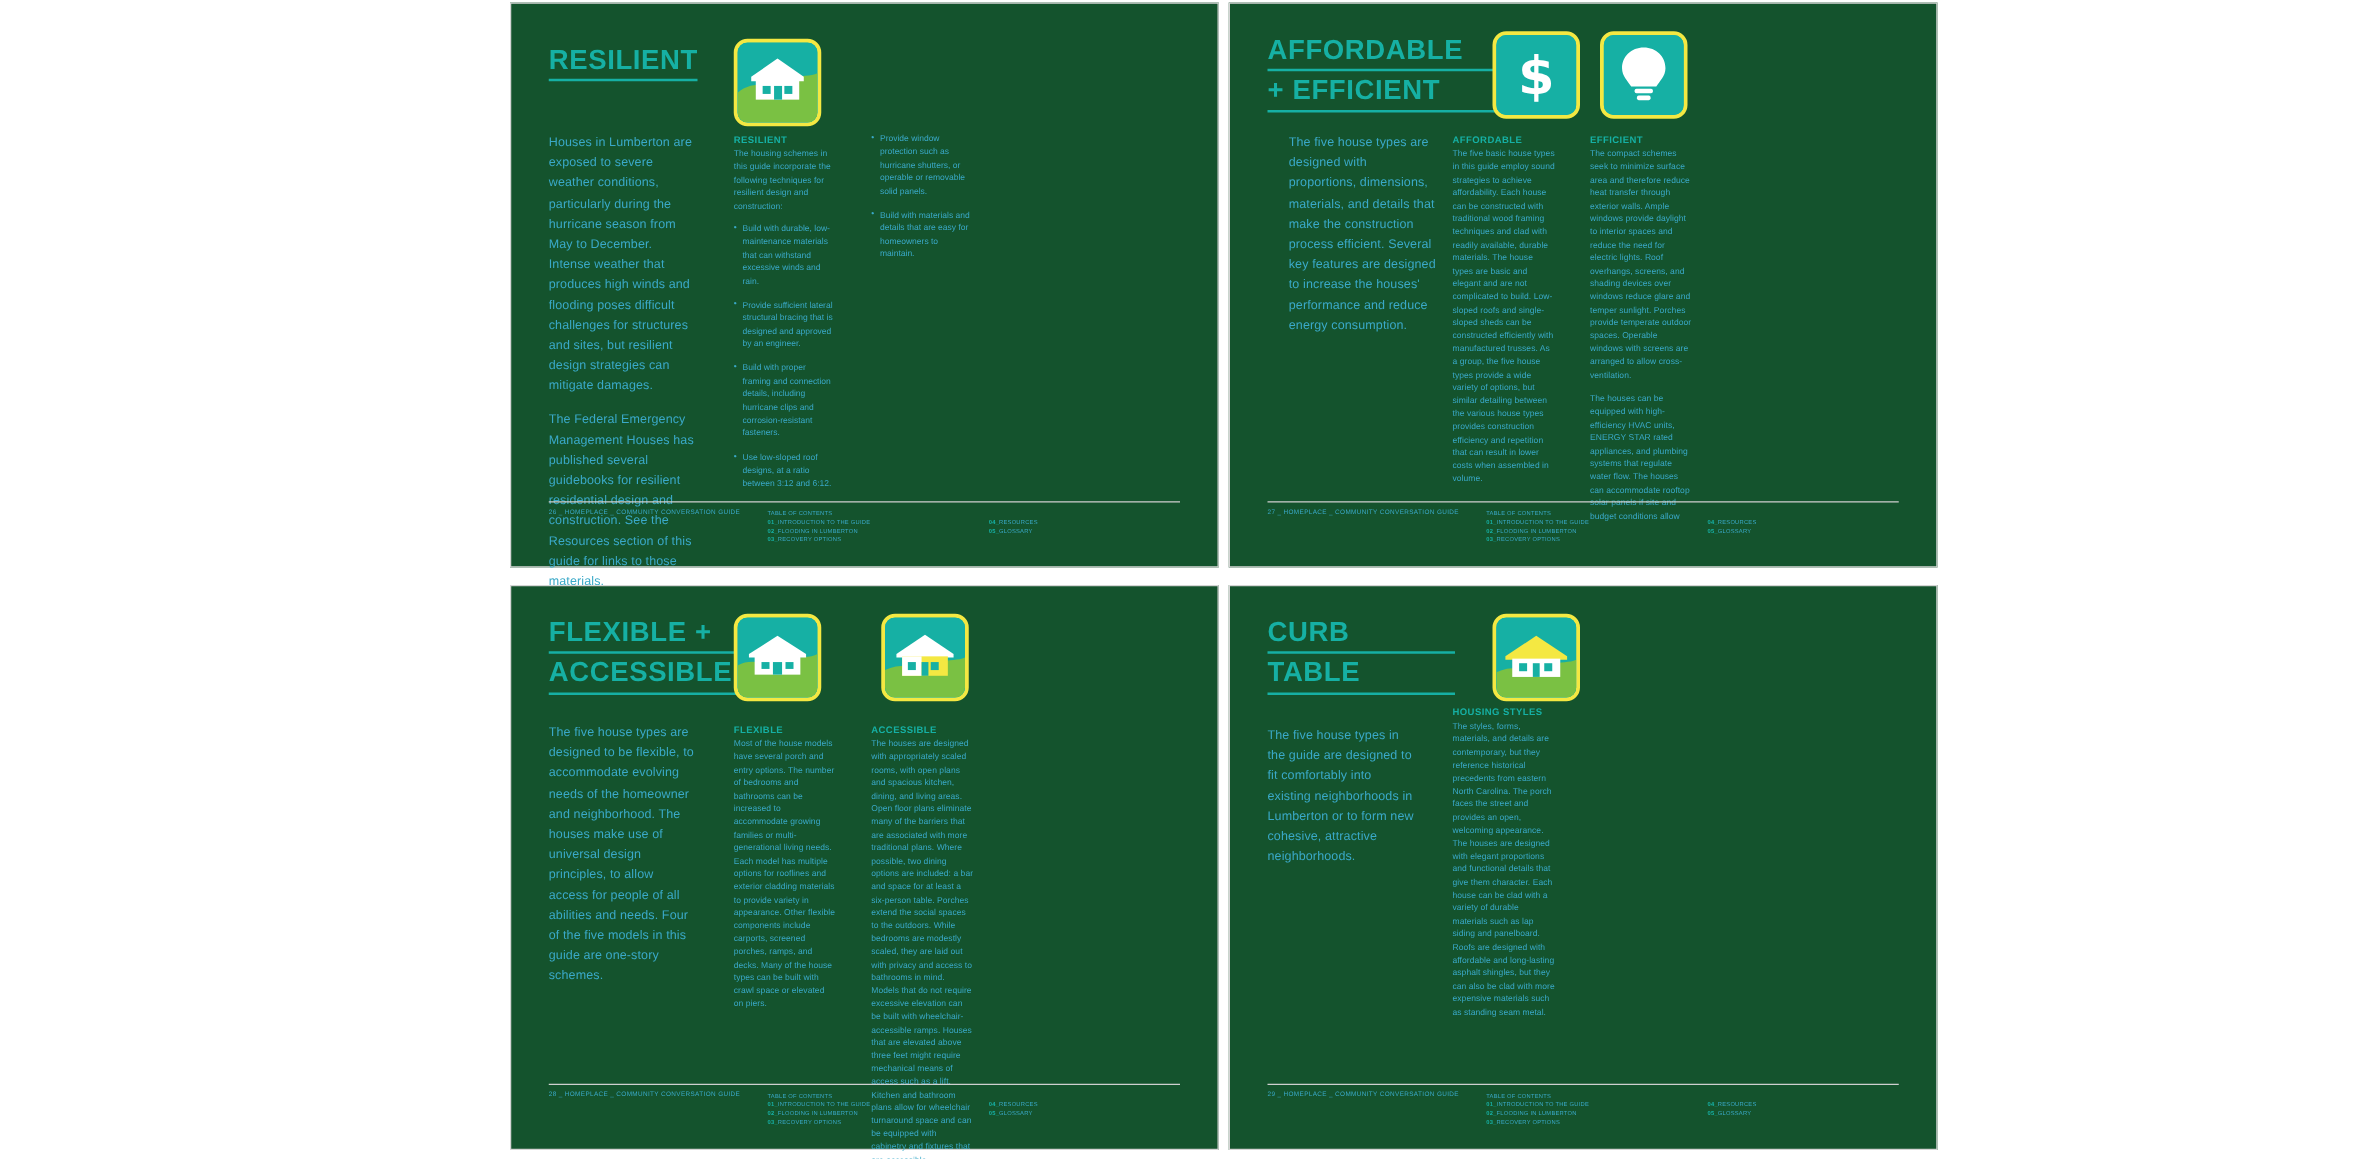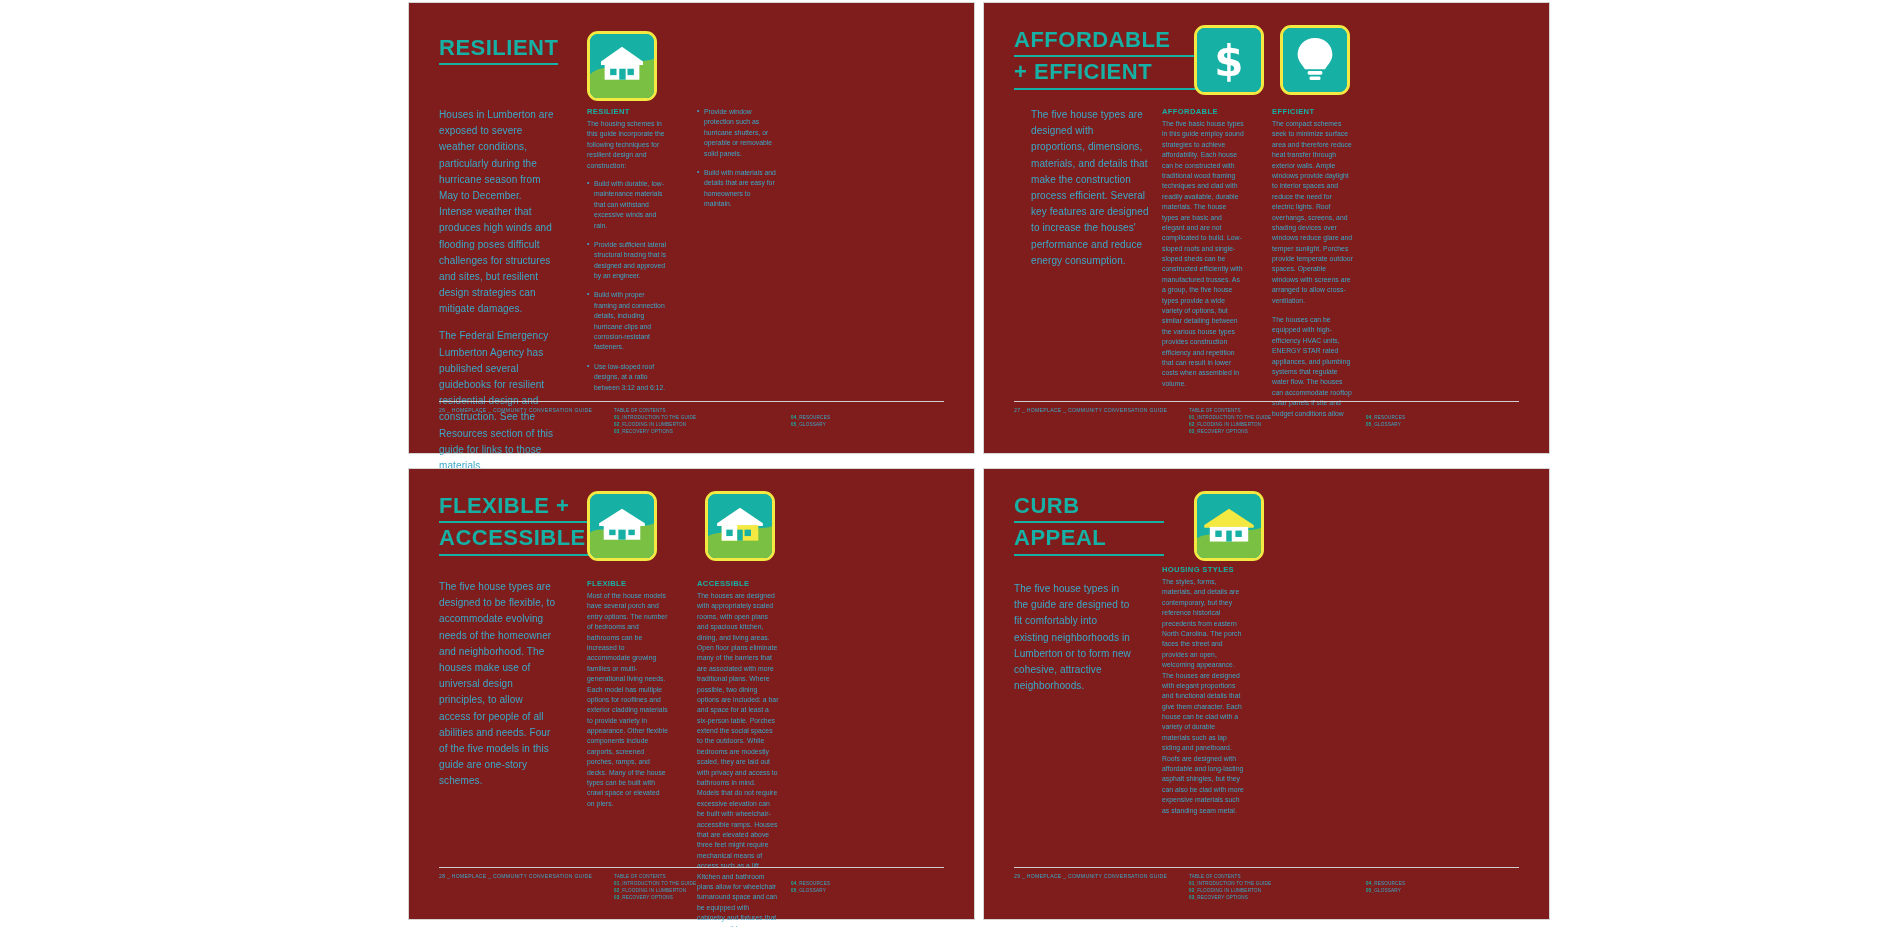--- a/index.html
+++ b/index.html
@@ -13,21 +13,21 @@
     position:absolute;left:0;top:0;width:1900px;height:927px;
     background:#ffffff;
   }
   .grid{
     position:absolute;
     left:408px;top:0px;
     width:1100px;height:927px;
   }
   .page{
     position:absolute;
-    background:#7f1d1d;
+    background:#14532d;
     border:1px solid #d5d5d5;
     box-sizing:border-box;
   }
   
   .page.p1{left:0px;   top:2px;   width:567px;height:452px;}
   .page.p2{left:575px; top:2px;   width:567px;height:452px;}
   .page.p3{left:0px;   top:468px; width:567px;height:452px;}
   .page.p4{left:575px; top:468px; width:567px;height:452px;}
 
   .inner{position:absolute;left:0;top:0;right:0;bottom:0;}
@@ -146,21 +146,21 @@
             <path d="M12 30 L35 14 L58 30 L58 34 L12 34 Z" fill="#ffffff"></path>
             <rect x="16" y="33" width="38" height="17" fill="#ffffff"></rect>
             <rect x="22" y="38" width="7" height="7" fill="#16b0a4"></rect>
             <rect x="41" y="38" width="7" height="7" fill="#16b0a4"></rect>
             <rect x="32" y="38" width="7" height="12" fill="#16b0a4"></rect>
           </svg>
         </div>
 
         <div class="intro" style="left:30px;top:104px;width:118px;">
           <p>Houses in Lumberton are exposed to severe weather conditions, particularly during the hurricane season from May to December. Intense weather that produces high winds and flooding poses difficult challenges for structures and sites, but resilient design strategies can mitigate damages.</p>
-          <p>The Federal Emergency Lumberton Agency has published several guidebooks for resilient residential design and construction. See the Resources section of this guide for links to those materials.</p>
+          <p>The Federal Emergency Management Houses has published several guidebooks for resilient residential design and construction. See the Resources section of this guide for links to those materials.</p>
         </div>
 
         <div class="col" style="left:178px;top:104px;width:82px;">
           <h4>RESILIENT</h4>
           <div class="body">
             <p>The housing schemes in this guide incorporate the following techniques for resilient design and construction:</p>
           </div>
           <ul>
             <li>Build with durable, low-maintenance materials that can withstand excessive winds and rain.</li>
             <li>Provide sufficient lateral structural bracing that is designed and approved by an engineer.</li>
@@ -313,21 +313,21 @@
             <div><b>05_</b><span>GLOSSARY</span></div>
           </div>
         </div>
       </div>
     </div>
 
     <div class="page p4">
       <div class="inner">
         <div class="title two" style="left:30px;top:22px;width:150px;">
           <span>CURB</span>
-          <span>APPEAL</span>
+          <span>TABLE</span>
         </div>
 
         <div class="tile" style="left:210px;top:22px;">
           <svg viewBox="0 0 70 70">
             <rect x="0" y="0" width="70" height="70" fill="#16b0a4"></rect>
             <path d="M0 48 C16 40 30 48 46 42 C57 38 64 40 70 37 L70 70 L0 70 Z" fill="#7ac143"></path>
             <path d="M8 34 L35 16 L62 34 L62 37 L8 37 Z" fill="#f4e842"></path>
             <rect x="14" y="36" width="42" height="16" fill="#ffffff"></rect>
             <rect x="20" y="40" width="7" height="7" fill="#16b0a4"></rect>
             <rect x="42" y="40" width="7" height="7" fill="#16b0a4"></rect>

